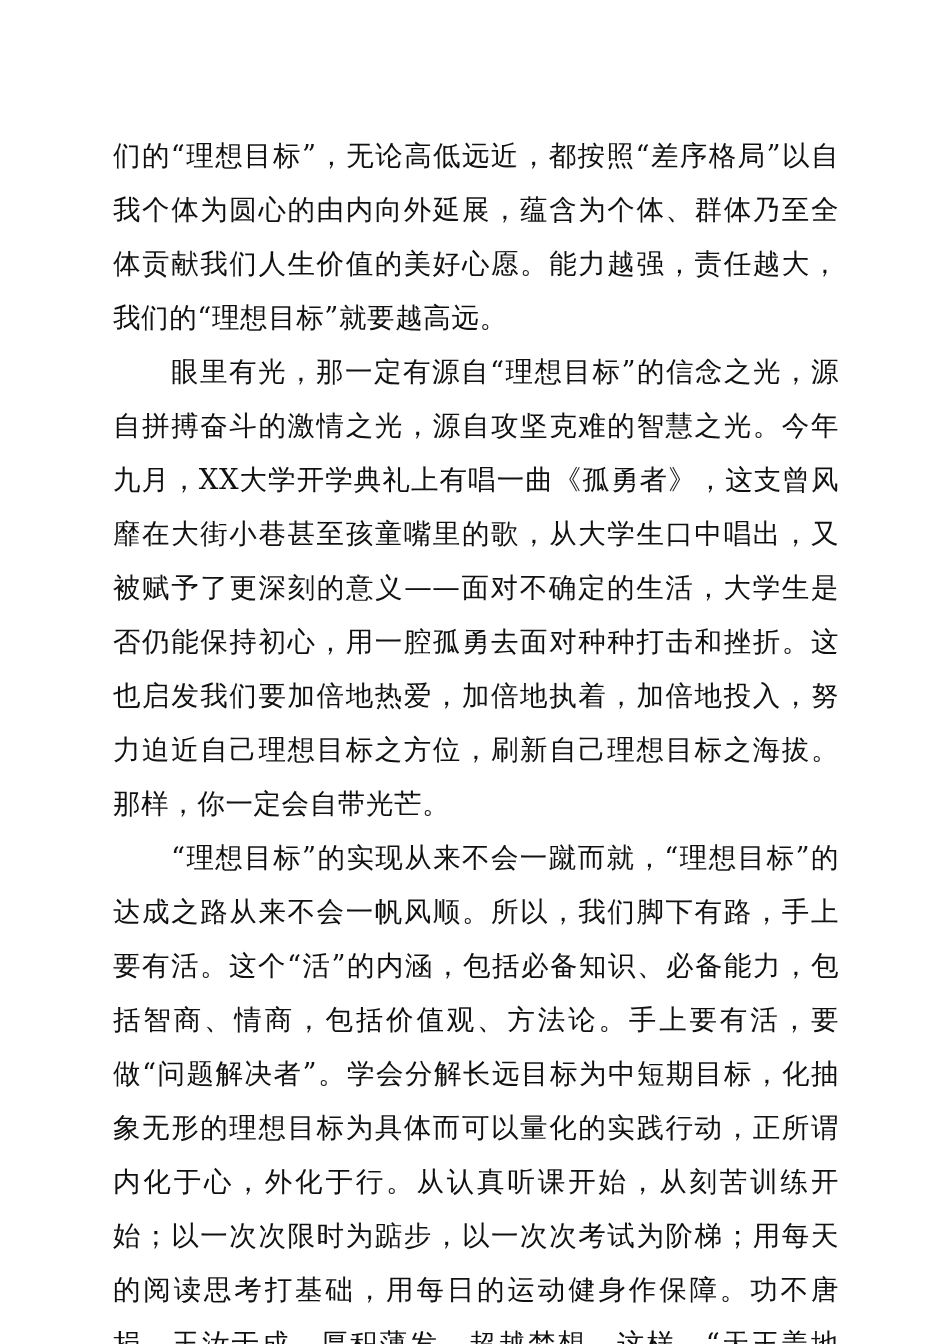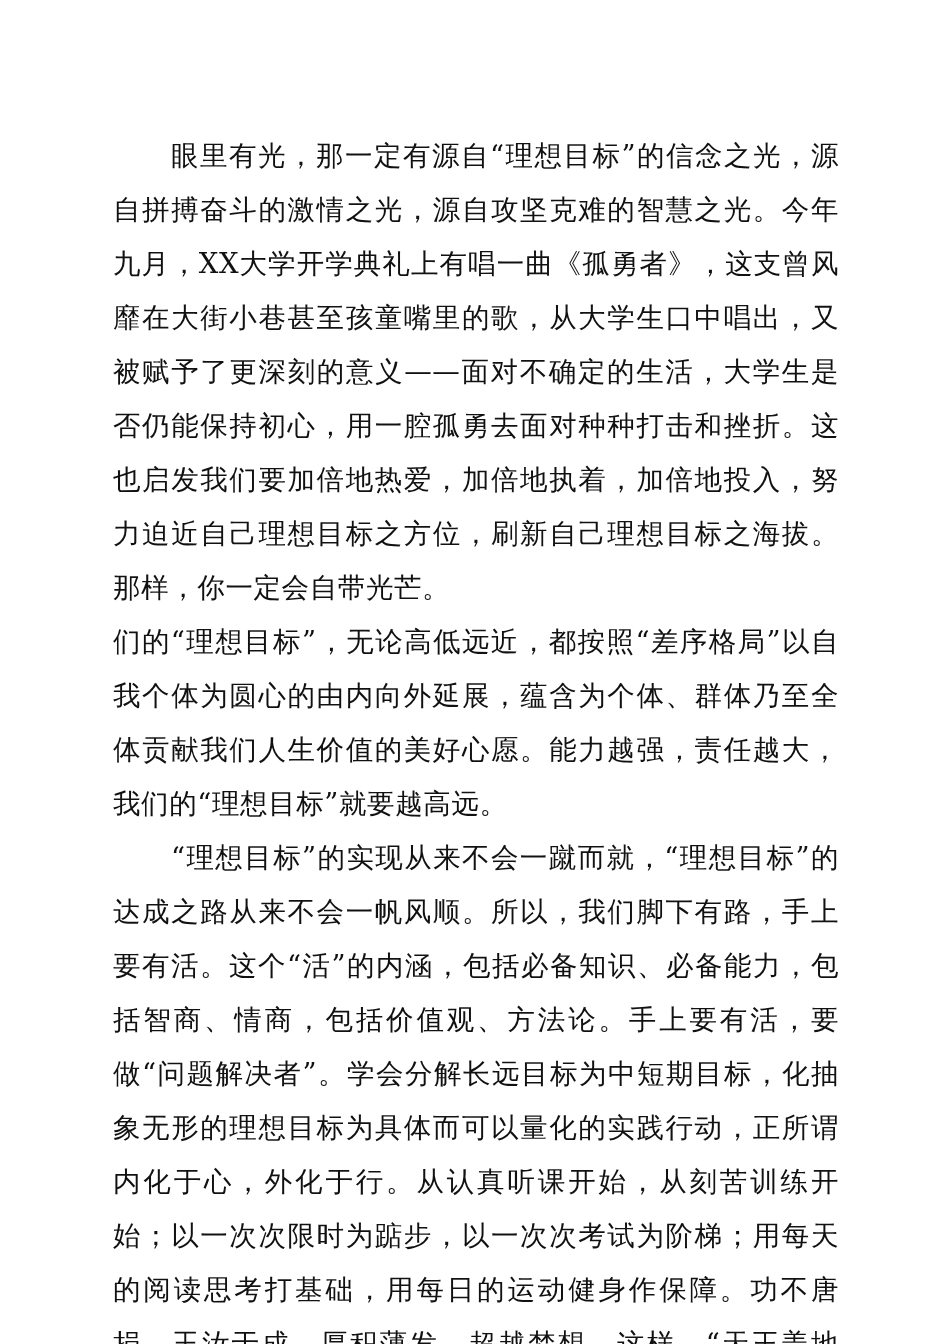--- a/index.html
+++ b/index.html
@@ -39,17 +39,17 @@
   }
   .para.indent {
     text-indent: 58px;
   }
 </style>
 </head>
 <body>
 
 <div class="page">
   <div class="doc-body">
+    <p class="para">们的“理想目标”，无论高低远近，都按照“差序格局”以自我个体为圆心的由内向外延展，蕴含为个体、群体乃至全体贡献我们人生价值的美好心愿。能力越强，责任越大，我们的“理想目标”就要越高远。</p>
     <p class="para indent">眼里有光，那一定有源自“理想目标”的信念之光，源自拼搏奋斗的激情之光，源自攻坚克难的智慧之光。今年九月，XX大学开学典礼上有唱一曲《孤勇者》，这支曾风靡在大街小巷甚至孩童嘴里的歌，从大学生口中唱出，又被赋予了更深刻的意义——面对不确定的生活，大学生是否仍能保持初心，用一腔孤勇去面对种种打击和挫折。这也启发我们要加倍地热爱，加倍地执着，加倍地投入，努力迫近自己理想目标之方位，刷新自己理想目标之海拔。那样，你一定会自带光芒。</p>
-    <p class="para">们的“理想目标”，无论高低远近，都按照“差序格局”以自我个体为圆心的由内向外延展，蕴含为个体、群体乃至全体贡献我们人生价值的美好心愿。能力越强，责任越大，我们的“理想目标”就要越高远。</p>
     <p class="para indent">“理想目标”的实现从来不会一蹴而就，“理想目标”的达成之路从来不会一帆风顺。所以，我们脚下有路，手上要有活。这个“活”的内涵，包括必备知识、必备能力，包括智商、情商，包括价值观、方法论。手上要有活，要做“问题解决者”。学会分解长远目标为中短期目标，化抽象无形的理想目标为具体而可以量化的实践行动，正所谓内化于心，外化于行。从认真听课开始，从刻苦训练开始；以一次次限时为踮步，以一次次考试为阶梯；用每天的阅读思考打基础，用每日的运动健身作保障。功不唐捐，玉汝于成。厚积薄发，超越梦想。这样，“天王盖地虎，全上XXX”，实验班的梦想毕将成为现实；“宝塔镇河妖，多上XXX”，金凤凰展翅高飞定如你我所愿；</p>
   </div>
 </div>
 
 </body></html>

